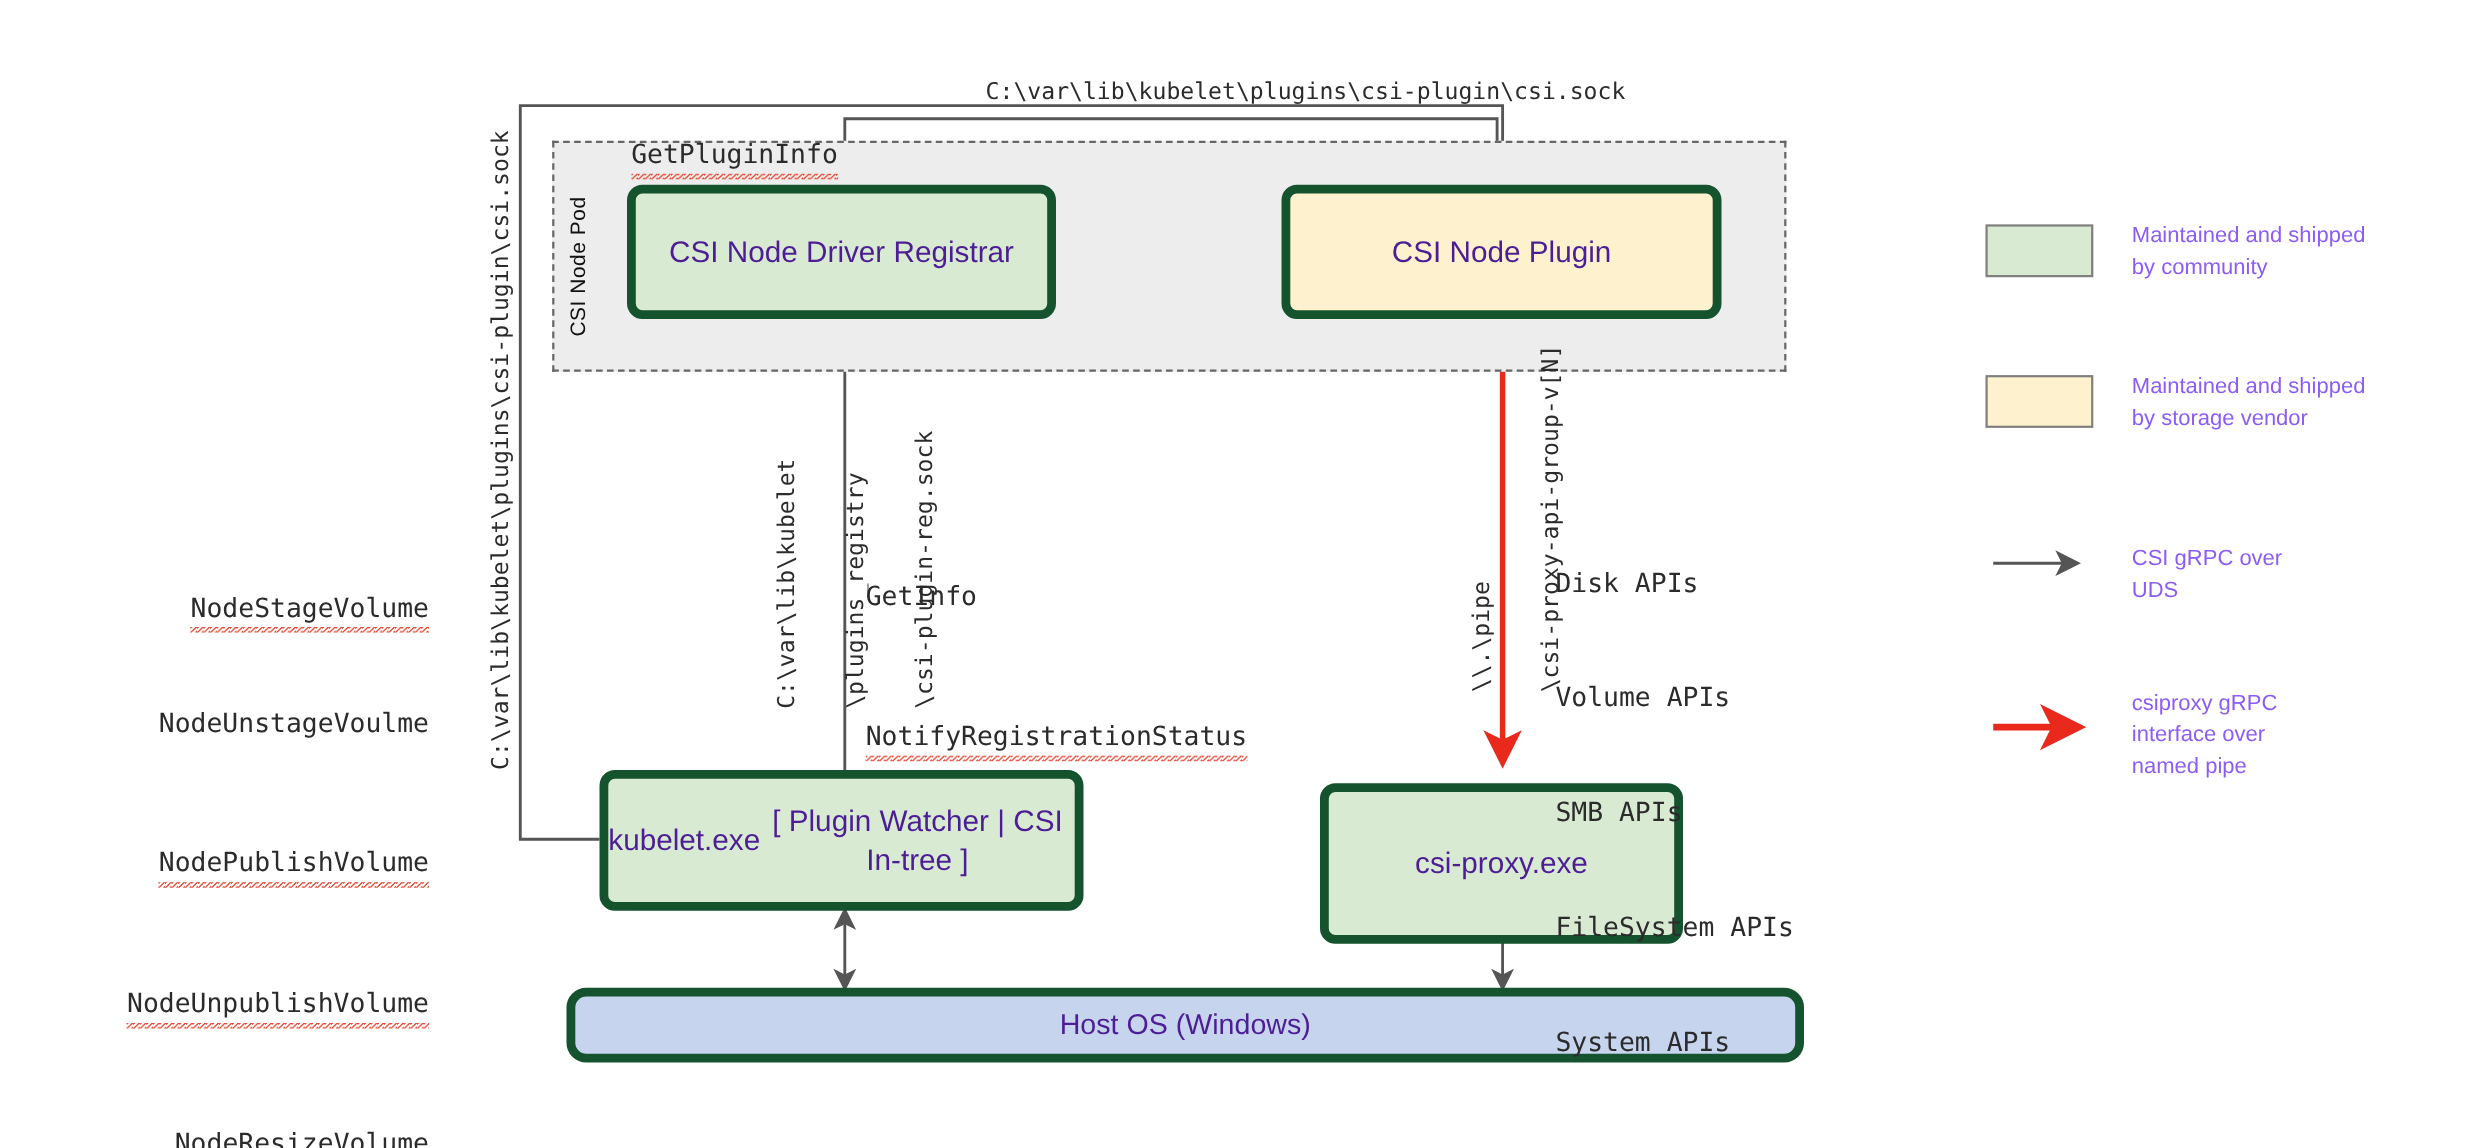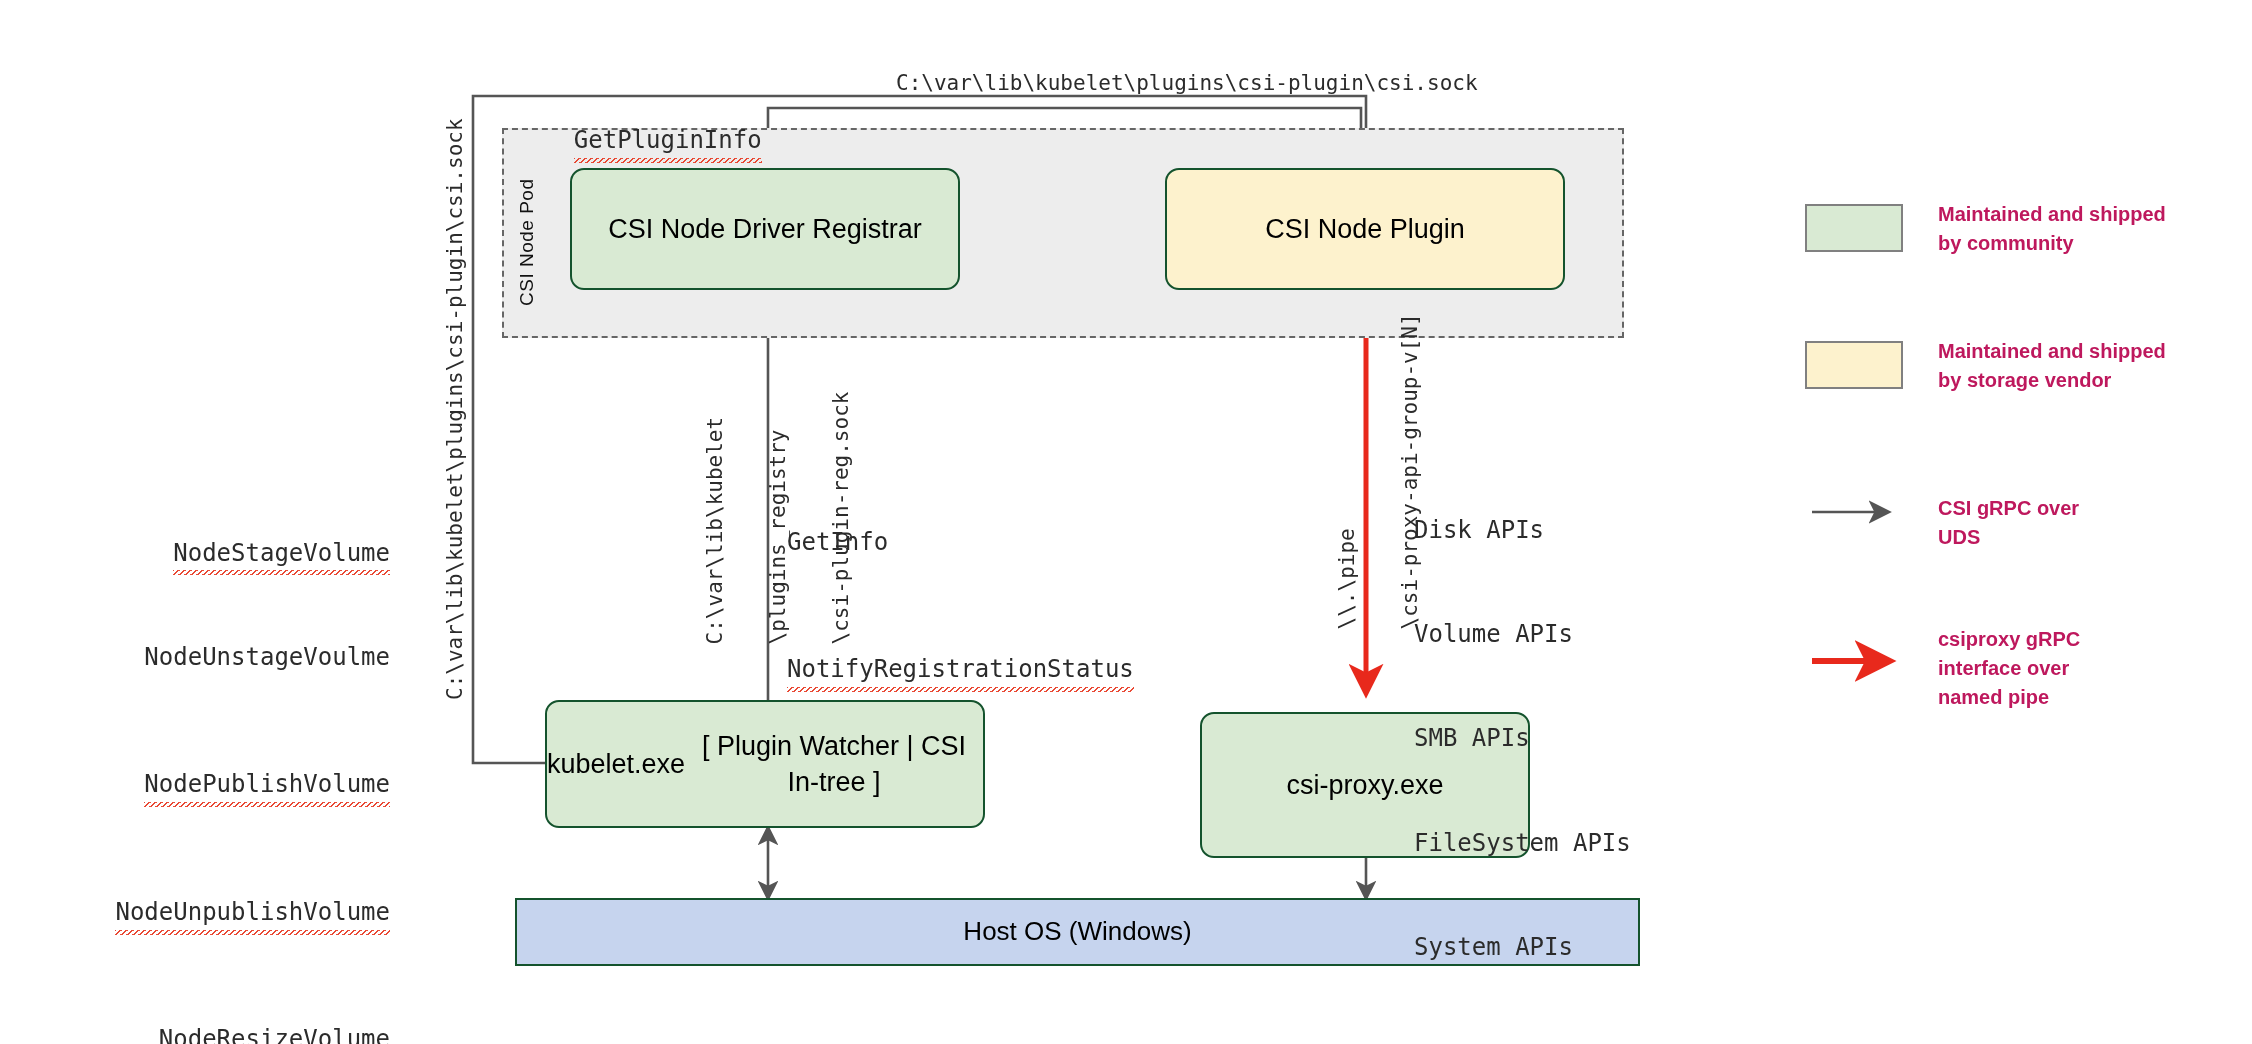--- a/index.html
+++ b/index.html
@@ -4,28 +4,28 @@
 <style>
   html,body{margin:0;padding:0;background:#ffffff;}
   body{width:2252px;height:1044px;position:relative;overflow:hidden;
        font-family:"Liberation Sans", sans-serif;color:#000;}
   #canvas{position:absolute;left:0;top:0;width:2252px;height:1044px;}
   svg.layer{position:absolute;left:0;top:0;width:2252px;height:1044px;pointer-events:none;}
 
   
   .node{
     position:absolute;box-sizing:border-box;
-    border:2px solid #14532d;border-radius:14px;
+    border:8px solid #14532d;border-radius:14px;
     display:flex;align-items:center;justify-content:center;
     text-align:center;line-height:1.35;
-    font-size:27px;color:#000000;
+    font-size:27px;color:#4c1d95;
   }
   .node.green{background:#d9ead3;}
   .node.yellow{background:#fdf2cd;text-align:center;}
-  .node.blue{background:#c6d4ee;border-radius:0;}
+  .node.blue{background:#c6d4ee;border-radius:18px;}
 
   .podbox{
     position:absolute;box-sizing:border-box;
     background:#ededed;border:2px dashed #666;
   }
   .pod-label{
     position:absolute;
     font-size:19px;color:#111;letter-spacing:.5px;
     writing-mode:vertical-rl;transform:rotate(180deg);
     white-space:nowrap;
@@ -61,23 +61,22 @@
   }
 
   
   .legend-swatch{
     position:absolute;width:98px;height:48px;
     border:2px solid #808080;box-sizing:border-box;
   }
   .legend-swatch.green{background:#d9ead3;}
   .legend-swatch.yellow{background:#fdf2cd;}
   .legend-text{
-    position:absolute;font-size:20px;line-height:1.45;color:#be185d;
+    position:absolute;font-size:20px;line-height:1.45;color:#8b5cf6;
     white-space:pre-line;
-    font-weight:bold;
   }
 </style>
 </head>
 <body>
 
 <div id="canvas">
 
   <svg class="layer">
     <defs>
       <marker id="ah-gray" viewBox="0 0 12 12" refX="10" refY="6" markerWidth="9" markerHeight="9" orient="auto-start-reverse">

